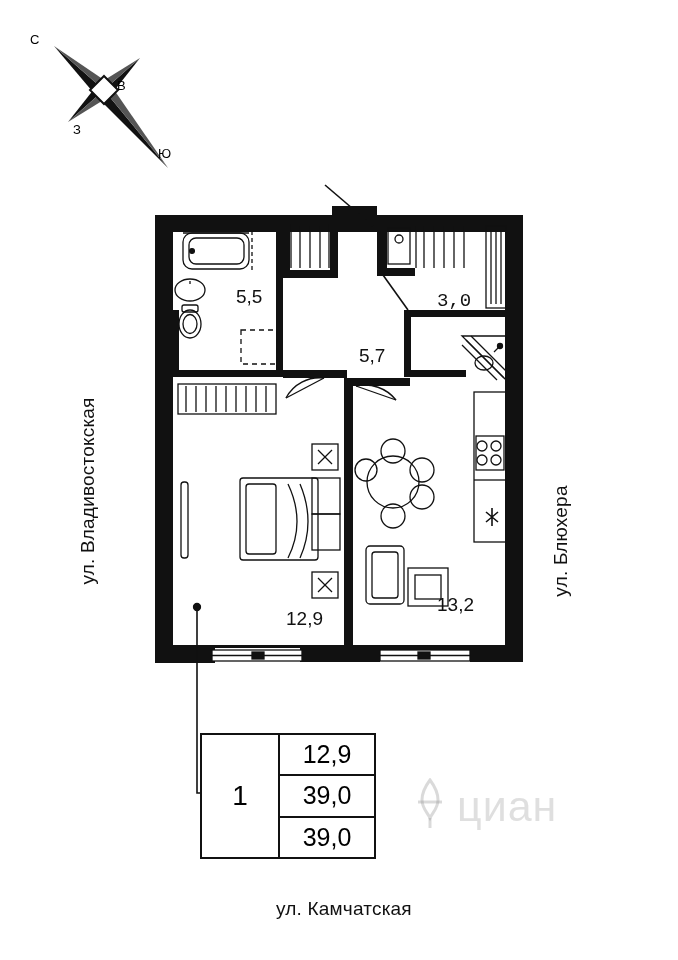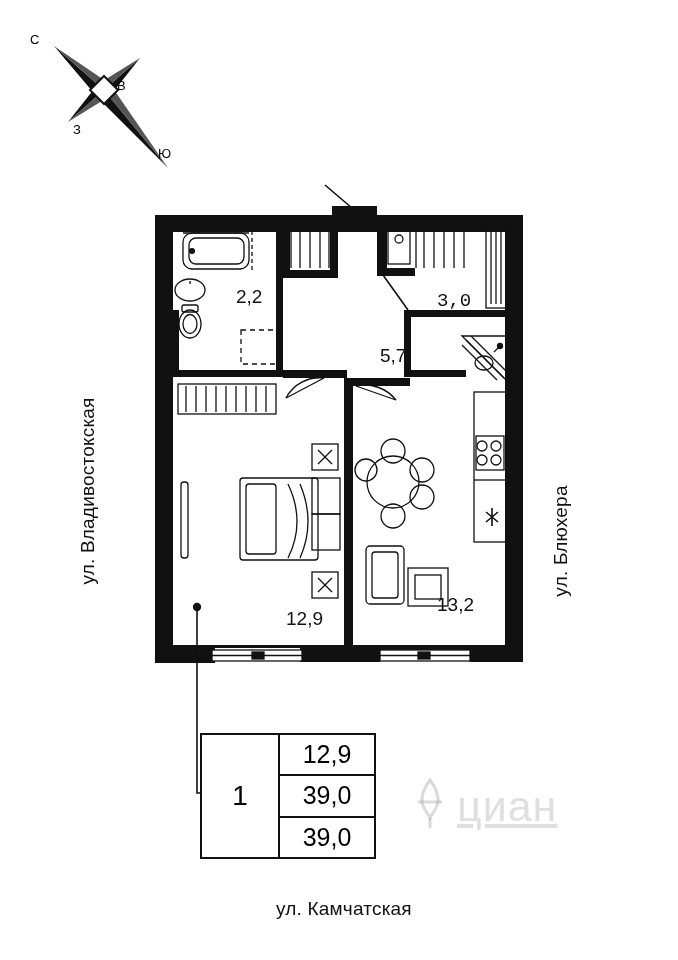--- a/index.html
+++ b/index.html
@@ -53,21 +53,21 @@
     font-family: "Liberation Sans", sans-serif;
   }
 
   
   .area {
     font-size: 19px;
     color: #111111;
   }
   #area-bath   { left: 236px; top: 286px; }
   #area-wc     { left: 437px; top: 290px; font-family: Liberation Mono, monospace; }
-  #area-hall   { left: 380px; top: 345px; }
+  #area-hall   { left: 359px; top: 345px; }
   #area-room   { left: 286px; top: 608px; }
   #area-kitch  { left: 437px; top: 594px; }
 
   
   #summary-table {
     position: absolute;
     left: 200px; top: 733px;
     width: 176px; height: 126px;
     border: 2px solid #111111;
     box-sizing: border-box;
@@ -101,21 +101,20 @@
 
   
   #watermark {
     position: absolute;
     left: 405px; top: 782px;
     font-size: 43px;
     color: rgba(150,150,150,0.30);
     letter-spacing: 1px;
     font-family: "Liberation Sans", sans-serif;
     pointer-events: none;
-    text-decoration: underline;
   }
   #watermark-mark {
     position: absolute;
     left: 408px; top: 778px;
     width: 44px; height: 52px;
     pointer-events: none;
   }
 </style>
 </head>
 <body>
@@ -320,21 +319,21 @@
         <rect x="418" y="652" width="12" height="7" fill="#111111"></rect>
       </g>
 
       <g>
         <circle cx="197" cy="607" r="3.5" fill="#111111"></circle>
         <path d="M197,607 L197,793 L200,793" stroke-width="1.6"></path>
       </g>
     </g>
   </svg>
 
-  <div class="lbl area" id="area-bath">2,2</div>
+  <div class="lbl area" id="area-bath">5,5</div>
   <div class="lbl area" id="area-wc">3,0</div>
   <div class="lbl area" id="area-hall">5,7</div>
   <div class="lbl area" id="area-room">12,9</div>
   <div class="lbl area" id="area-kitch">13,2</div>
 
   <div id="summary-table">
     <div id="summary-rooms">1</div>
     <div id="summary-values">
       <div class="summary-cell">12,9</div>
       <div class="summary-cell">39,0</div>

